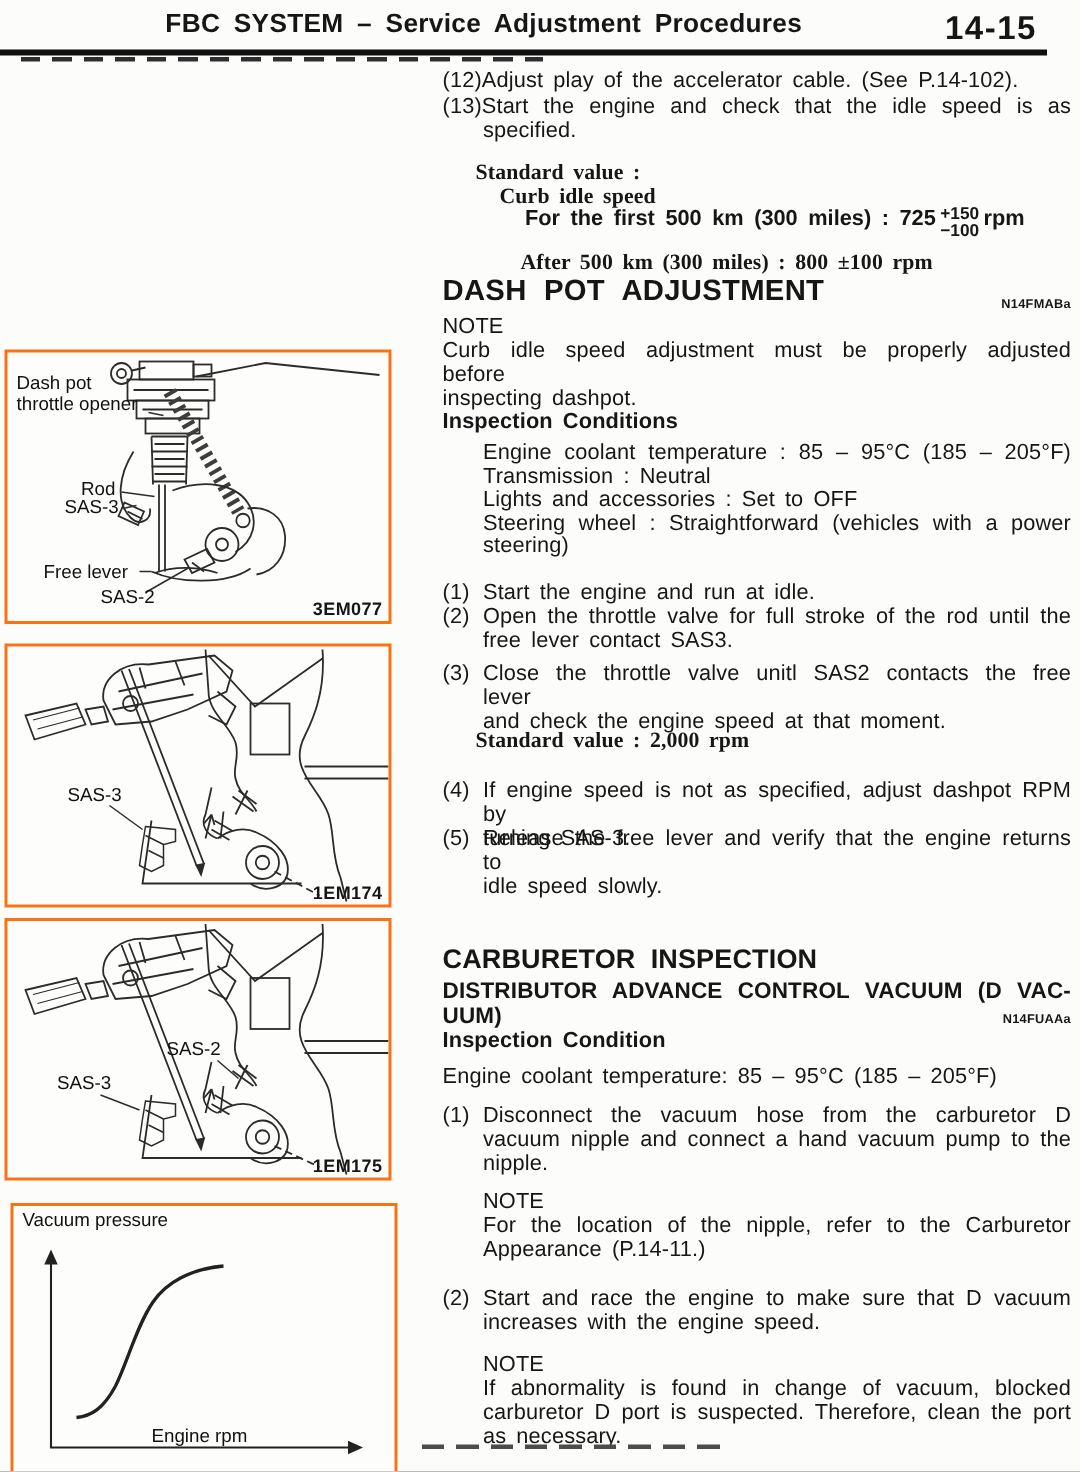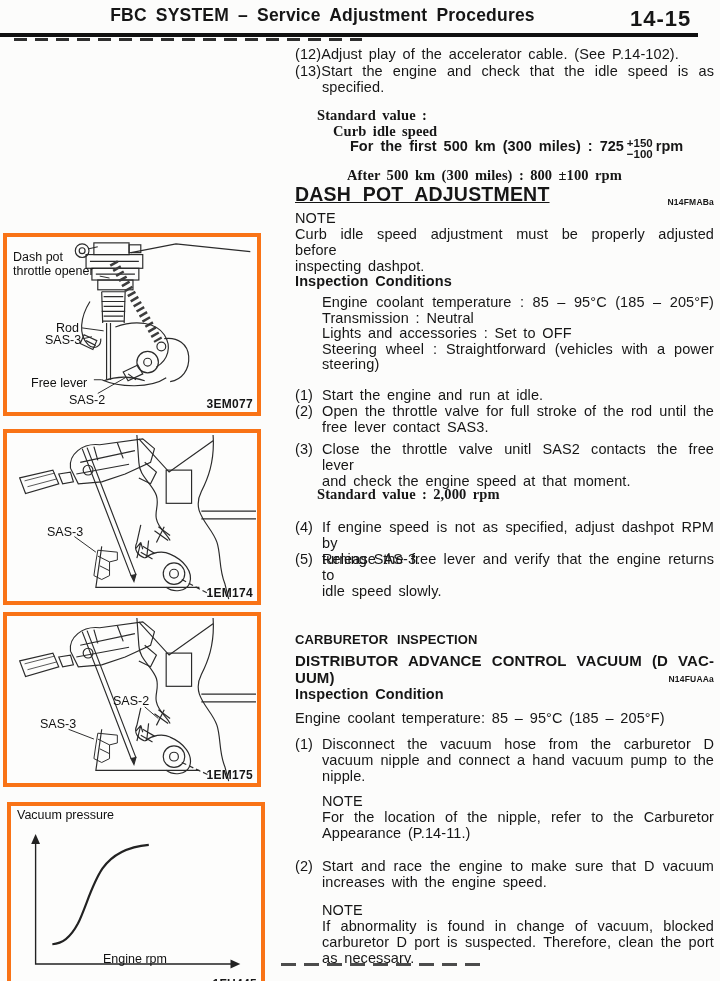--- a/index.html
+++ b/index.html
@@ -17,34 +17,34 @@
   .hdr-smudge { position:absolute; top:38px; left:14px; width:348px; height:3px;
     background:repeating-linear-gradient(90deg,#2e2e2e 0 13px,rgba(0,0,0,0) 13px 21px); }
   
   .rc { position:absolute; left:295px; width:419px; font-size:14.5px; line-height:16px;
     word-spacing:2.6px; letter-spacing:.1px; }
   .jl { text-align:justify; text-align-last:justify; }
   .i27 { padding-left:27px; }
   .step { padding-left:27px; }
   .step .num { position:absolute; left:0; top:0; }
   .b { font-weight:bold;font-family:Liberation Serif, serif; }
-  .h-major { font-size:19.5px; line-height:21px; font-weight:bold; word-spacing:6px; letter-spacing:.2px;text-decoration:underline; }
-  .h-carb  { font-size:13px; line-height:19px; font-weight:bold; word-spacing:5px; }
+  .h-major { font-size:19.5px; line-height:21px; font-weight:bold; word-spacing:6px; letter-spacing:.2px; }
+  .h-carb  { font-size:18px; line-height:19px; font-weight:bold; word-spacing:5px; }
   .h-sub   { font-size:15px; line-height:16.5px; font-weight:bold; }
   .h-min   { font-size:14.5px; font-weight:bold; }
   .refcode { position:absolute; left:295px; width:419px; text-align:right;
     font-size:8.5px; font-weight:bold; letter-spacing:.2px; }
   .fracline { position:absolute; display:flex; align-items:flex-start; white-space:nowrap;
     font-weight:bold; font-size:14.5px; word-spacing:3px; }
   .frac { display:inline-flex; flex-direction:column; font-size:11.5px; line-height:11px;
     font-weight:bold; margin:0 3px; }
   .bottom-artifact { position:absolute; top:963px; left:281px; width:200px; height:3px;
     background:repeating-linear-gradient(90deg,#4c4c4c 0 15px,rgba(0,0,0,0) 15px 23px); }
   
-  .fig { position:absolute; left:3px; width:258px; border:4px solid #f97316; background:#fdfdfc; }
+  .fig { position:absolute; left:3px; width:258px; border:2px solid #f97316; background:#fdfdfc; }
   .fig svg { position:absolute; left:0; top:0; width:100%; height:100%; }
   .flabel { position:absolute; font-size:12.5px; line-height:13.5px; white-space:nowrap; color:#111; }
   .fcode { position:absolute; right:4px; bottom:1px; font-size:12px; font-weight:bold; letter-spacing:.3px; }
 </style>
 </head>
 <body>
 
 <div class="page">
 
   <div class="hdr-title">FBC SYSTEM – Service Adjustment Procedures</div>

